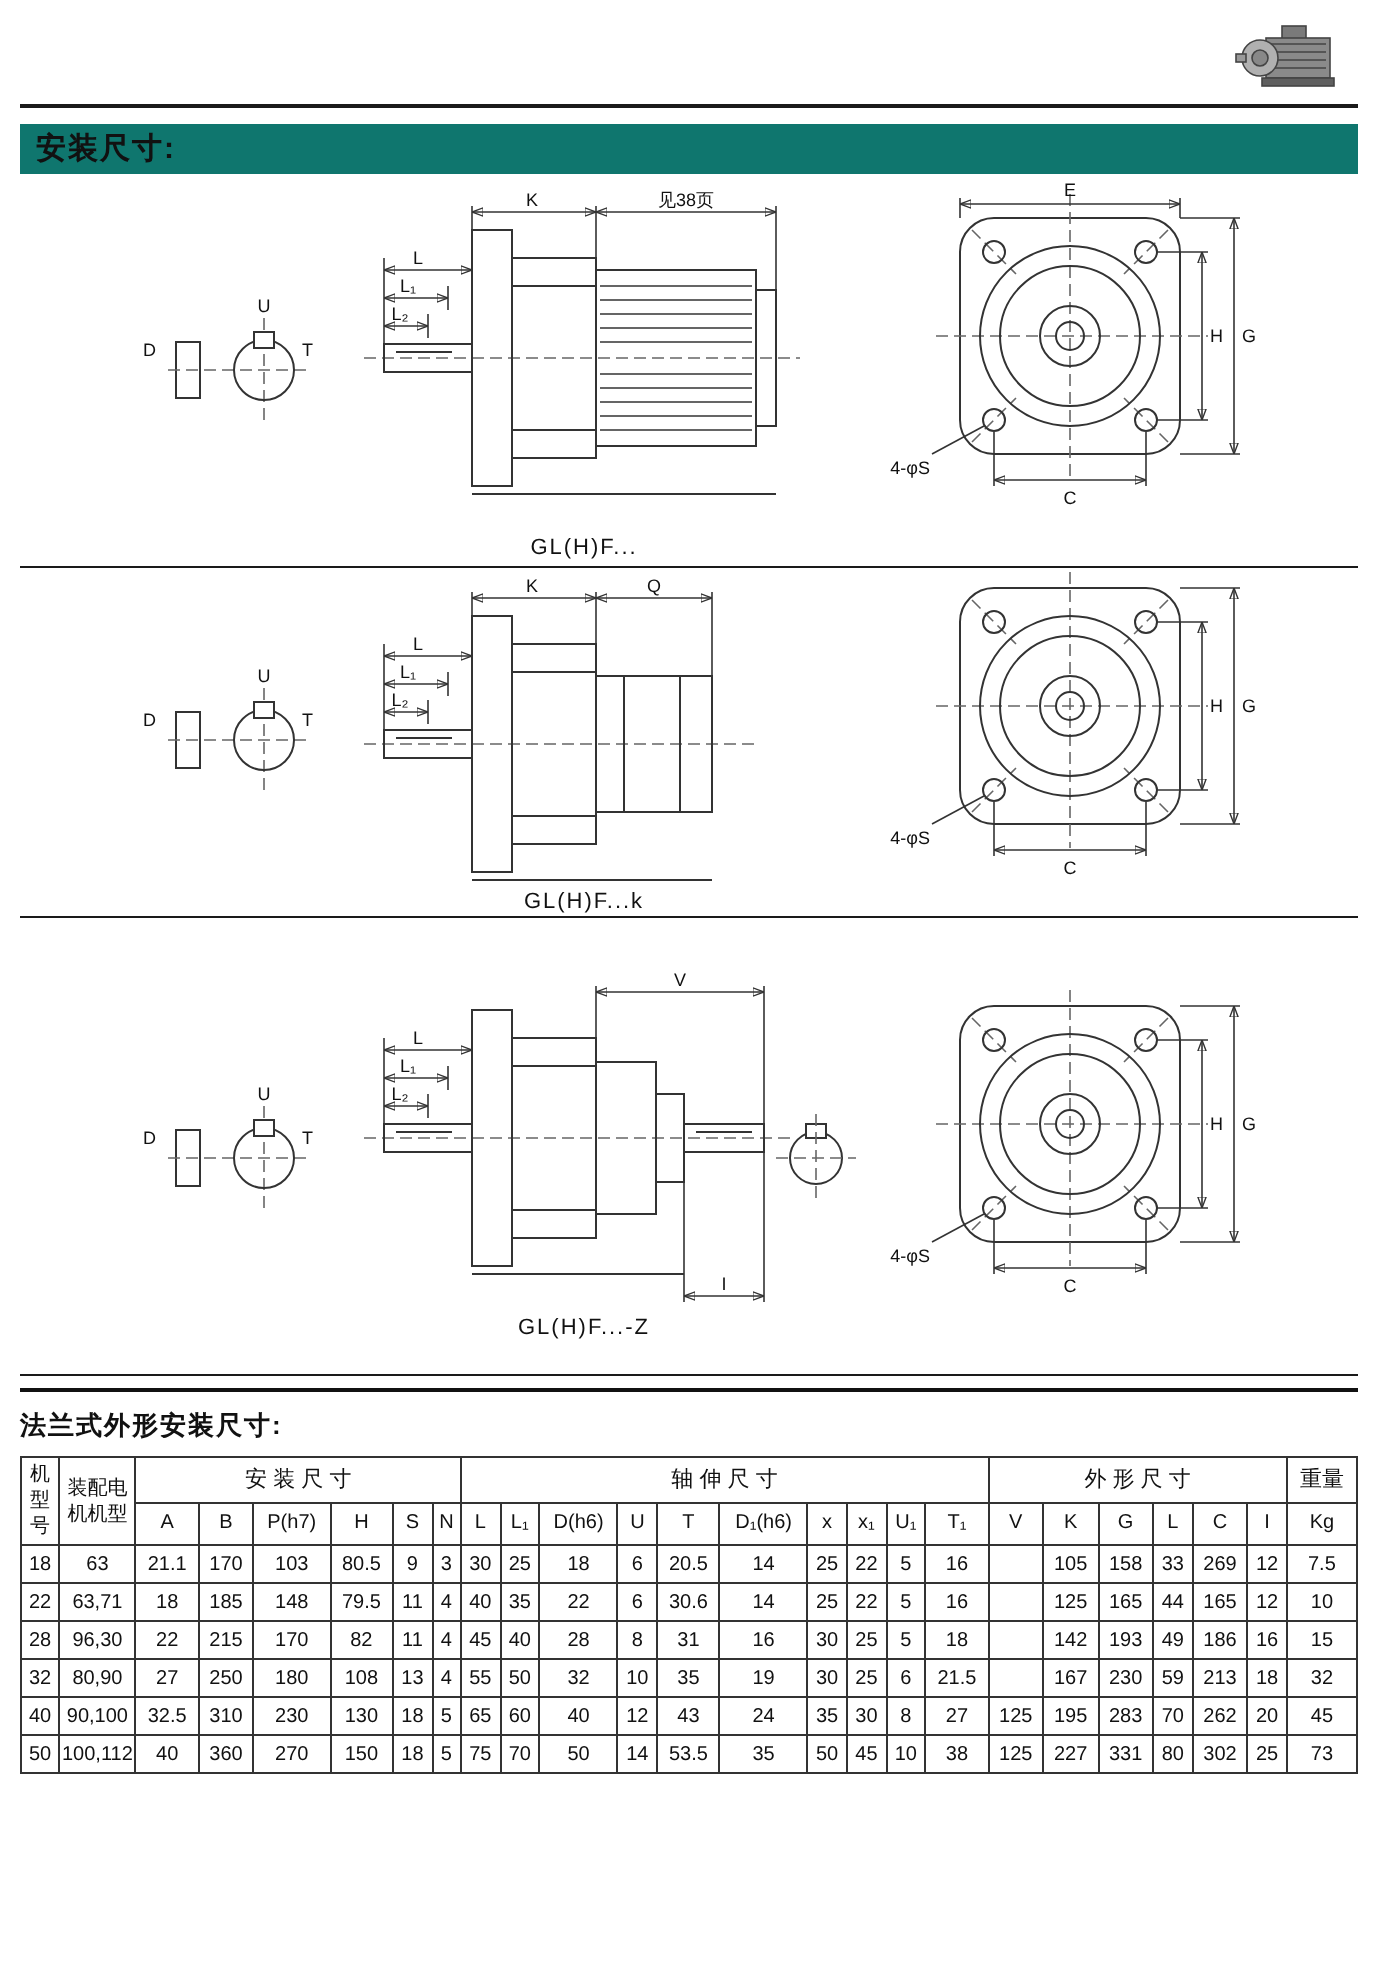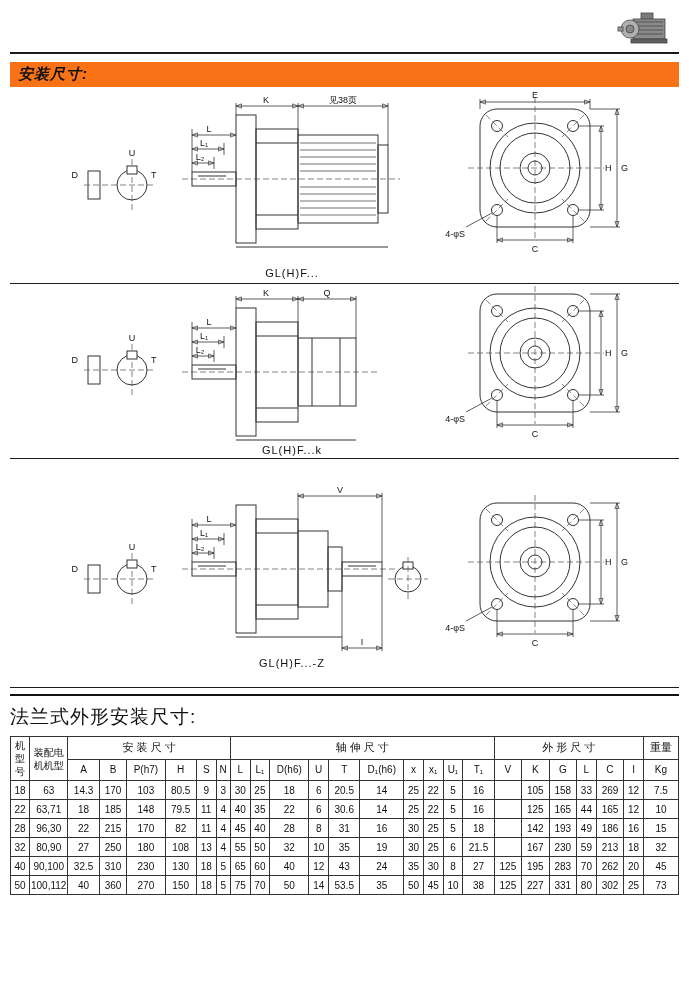--- a/index.html
+++ b/index.html
@@ -1,25 +1,25 @@
 <!DOCTYPE html>
 <html><head>
 <meta charset="utf-8">
 <style>
   * { margin:0; padding:0; box-sizing:border-box; }
   html,body { background:#fff; }
   body { width:689px; height:987px; font-family:"Liberation Sans", sans-serif; color:#111; overflow:hidden; }
   .page { padding:6px 10px 0 10px; }
   .topbar { position:relative; height:48px; border-bottom:2px solid #1a1a1a; }
   .motor-thumb { position:absolute; right:6px; top:2px; }
-  .title-bar { margin-top:8px; background:#f97316; font-weight:bold; font-size:15px; padding:3px 8px; letter-spacing:1px;font-style:italic; }
+  .title-bar { margin-top:8px; background:#0f766e; font-weight:bold; font-size:15px; padding:3px 8px; letter-spacing:1px; }
   .section { border-bottom:1.5px solid #1a1a1a; }
   .section svg { display:block; }
   .thick-divider { border-top:2.5px solid #111; margin-top:6px; }
-  .title2 { font-weight:normal; font-size:19px; padding:8px 0 6px 0; letter-spacing:1px; }
+  .title2 { font-weight:bold; font-size:13px; padding:8px 0 6px 0; letter-spacing:1px; }
   table.dims { width:100%; border-collapse:collapse; font-size:10px; }
   .dims th, .dims td { border:1px solid #333; text-align:center; vertical-align:middle; padding:2px 1px; font-weight:normal; height:19px; }
   th.v-head { width:18px; word-break:break-all; line-height:1.3; padding:2px 4px; }
   th.motor-head { width:32px; word-break:break-all; line-height:1.3; padding:2px 3px;margin-left:15px; }
   .group-head { font-size:11px; }
   
   .draw line, .draw rect, .draw circle, .draw path { stroke:#333; fill:none; stroke-width:1; }
   .draw .dash { stroke:#666; stroke-width:0.8; stroke-dasharray:6 3; }
   .draw .dim { stroke:#333; stroke-width:0.8; }
   .draw .fin { stroke:#333; stroke-width:0.7; }
@@ -349,21 +349,21 @@
           <th>L</th>
           <th>C</th>
           <th>I</th>
           <th>Kg</th>
         </tr>
     </thead>
     <tbody>
         <tr>
           <td>18</td>
           <td>63</td>
-          <td>14.3</td>
+          <td>21.1</td>
           <td>170</td>
           <td>103</td>
           <td>80.5</td>
           <td>9</td>
           <td>3</td>
           <td>30</td>
           <td>25</td>
           <td>18</td>
           <td>6</td>
           <td>20.5</td>

